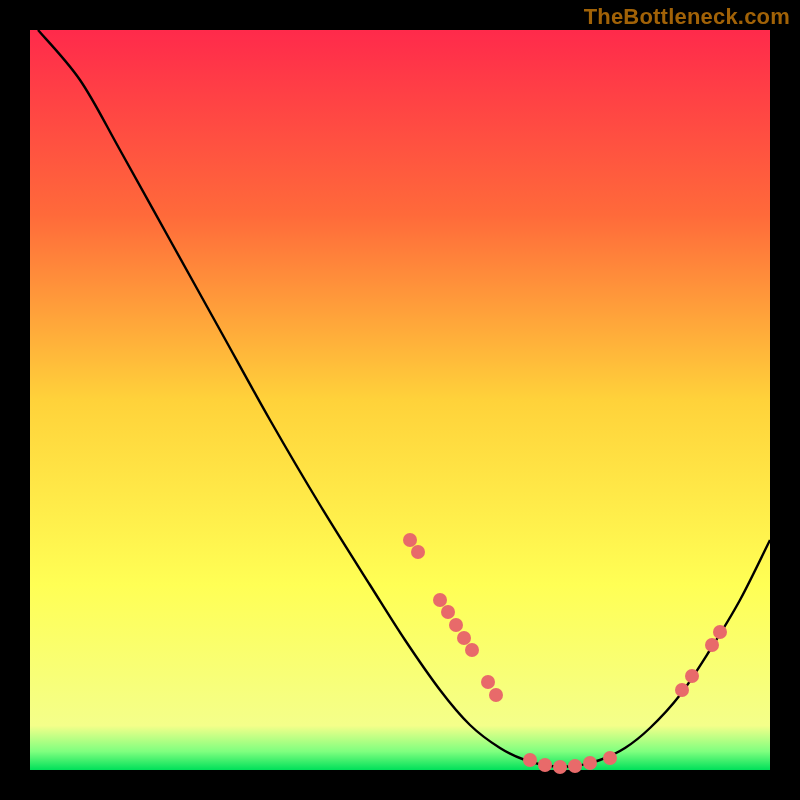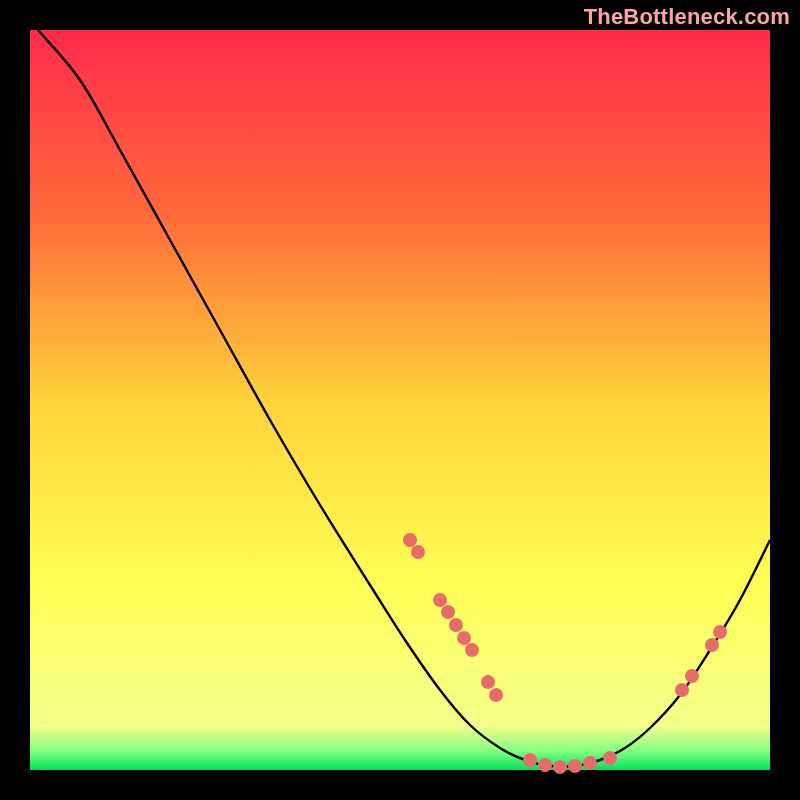--- a/index.html
+++ b/index.html
@@ -13,21 +13,21 @@
   }
   .container {
     position: relative;
     width: 800px;
     height: 800px;
   }
   .watermark {
     position: absolute;
     top: 4px;
     right: 10px;
-    color: #fca5a5;
+    color: #a16207;
     font-size: 22px;
     font-weight: bold;
     letter-spacing: 0.2px;
     z-index: 10;
   }
   svg {
     display: block;
   }
 </style>
 </head>

